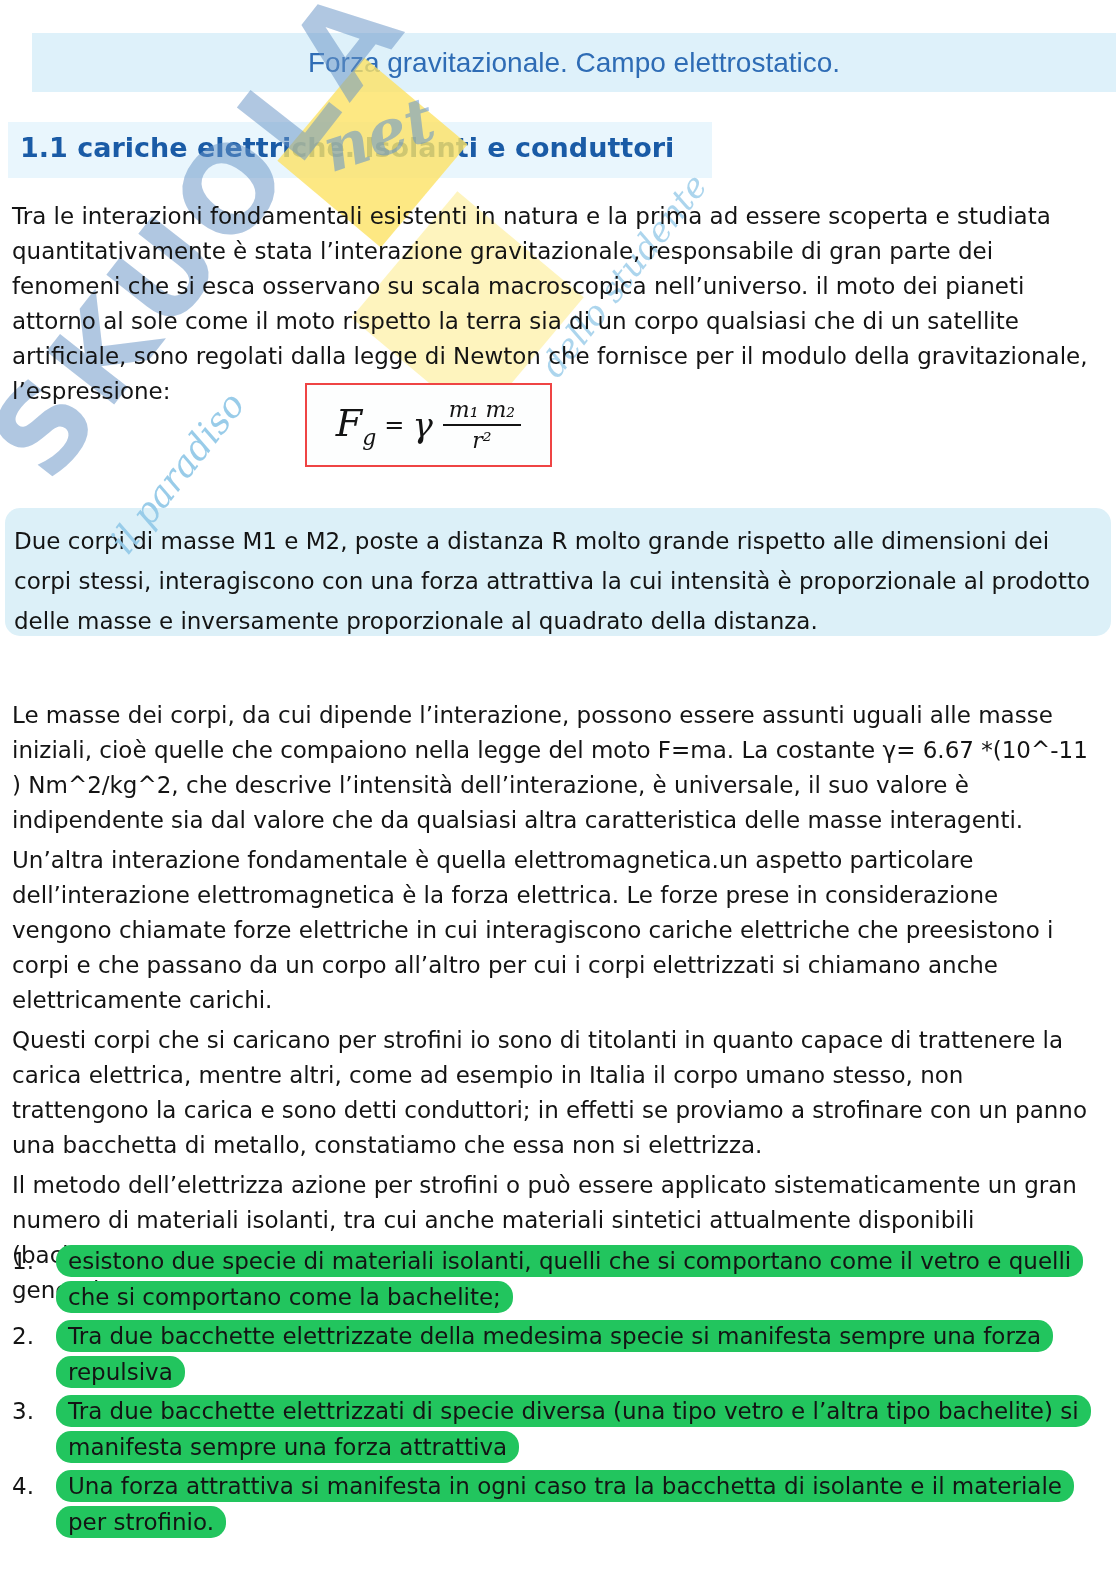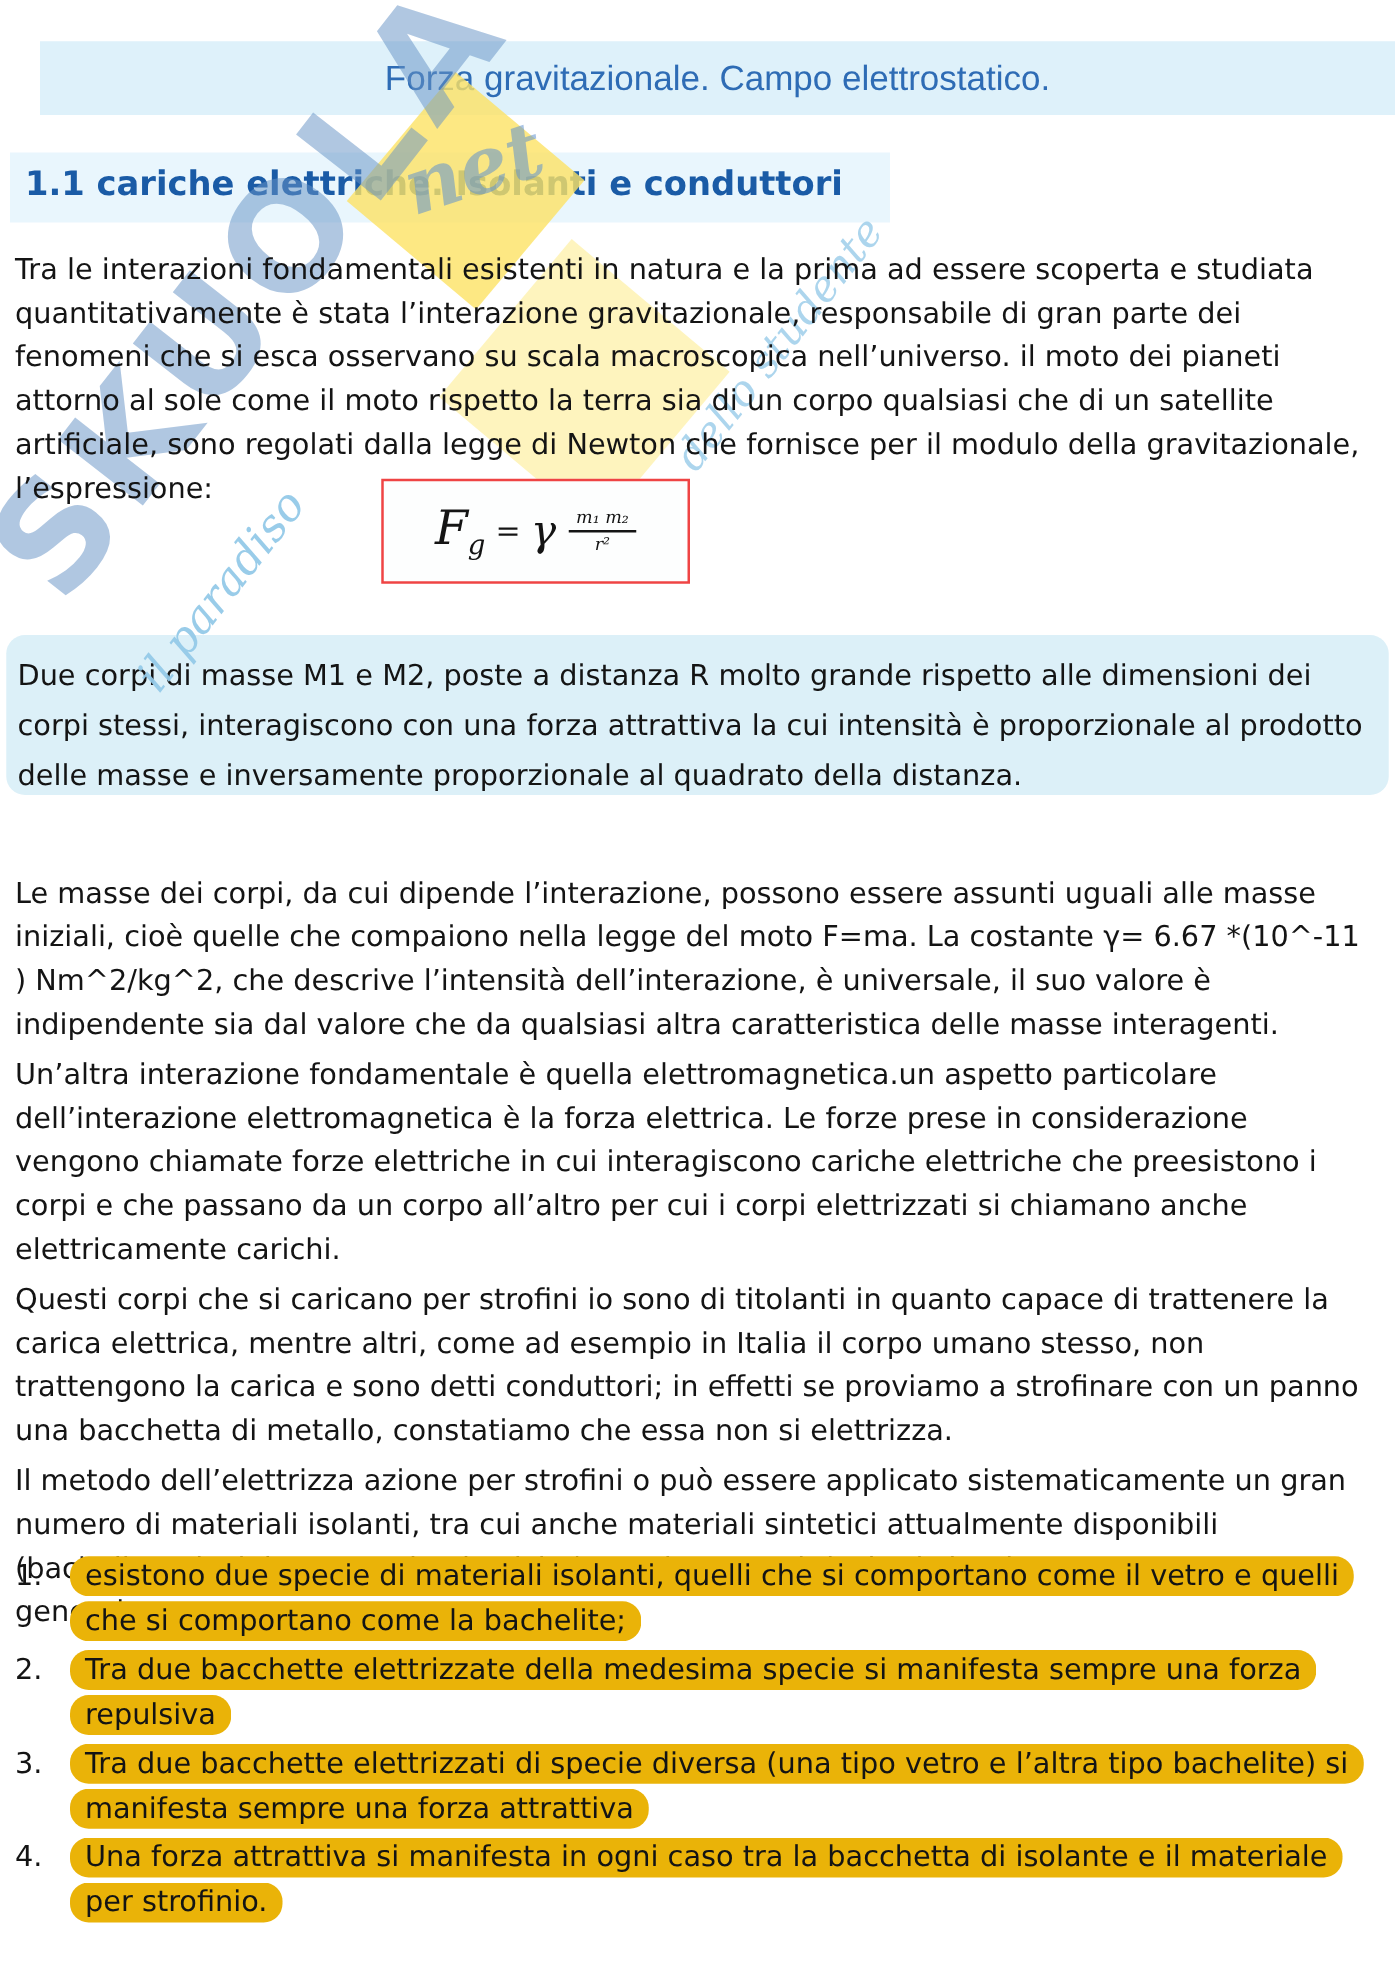--- a/index.html
+++ b/index.html
@@ -72,21 +72,21 @@
   .formula-box{
     position:absolute;left:305px;top:383px;width:243px;height:80px;
     background:#fdfefe;border:2px solid #ef4444;z-index:2;
     display:flex;align-items:center;justify-content:center;
     font-family:"DejaVu Serif",serif;font-style:italic;color:#141414;
   }
   .formula-box .ff{font-size:38px;}
   .formula-box .fsub{font-size:22px;vertical-align:sub;}
   .formula-box .feq{font-size:24px;margin:0 8px;}
   .formula-box .fgamma{font-size:34px;margin-right:10px;}
-  .frac{display:inline-flex;flex-direction:column;align-items:center;font-size:14px;}
+  .frac{display:inline-flex;flex-direction:column;align-items:center;font-size:22px;}
   .frac .num{padding:0 6px 2px 6px;border-bottom:2px solid #141414;}
   .frac .den{padding-top:2px;}
   
   .highlight-block{
     position:absolute;left:5px;top:508px;width:1106px;height:128px;
     background:#dcf0f8;z-index:0;border-radius:15px;
   }
   .highlight-block p{
     margin:0;padding:13px 18px 0 9px;
     font-size:23px;line-height:40px;position:relative;z-index:2;
@@ -97,21 +97,21 @@
   }
   .flow p{margin:0 0 5px 0;}
   
   .numlist{
     position:absolute;left:12px;right:14px;top:1243px;z-index:2;
     font-size:23px;line-height:36px;
   }
   .numlist .li{display:flex;margin-bottom:3px;}
   .numlist .num{flex:0 0 44px;}
   .numlist .pill{
-    background:#eab308;border-radius:15px;
+    background:#22c55e;border-radius:15px;
     padding:3px 12px;
     -webkit-box-decoration-break:clone;box-decoration-break:clone;
   }
 </style>
 </head>
 <body>
 
 <div class="page">
 
   <div class="watermark">

